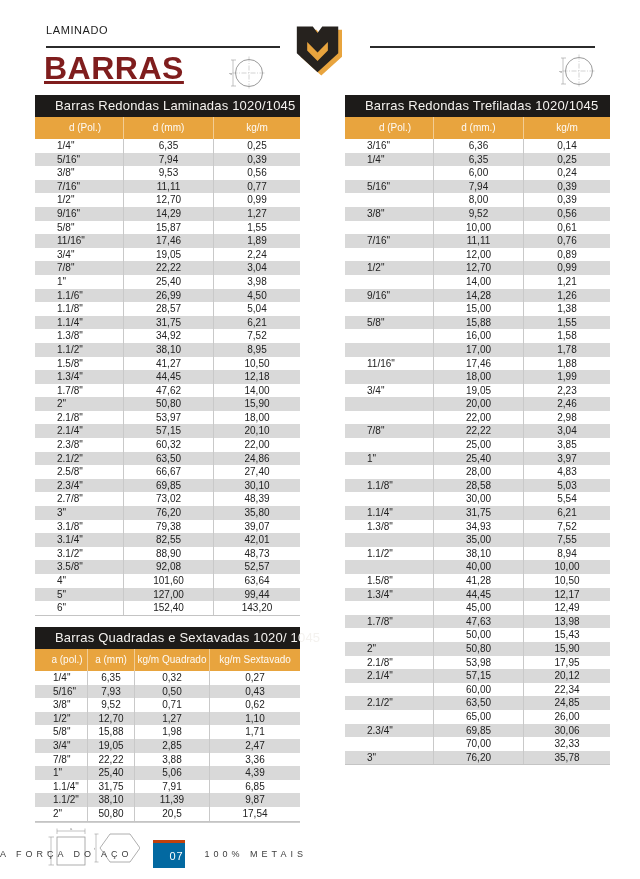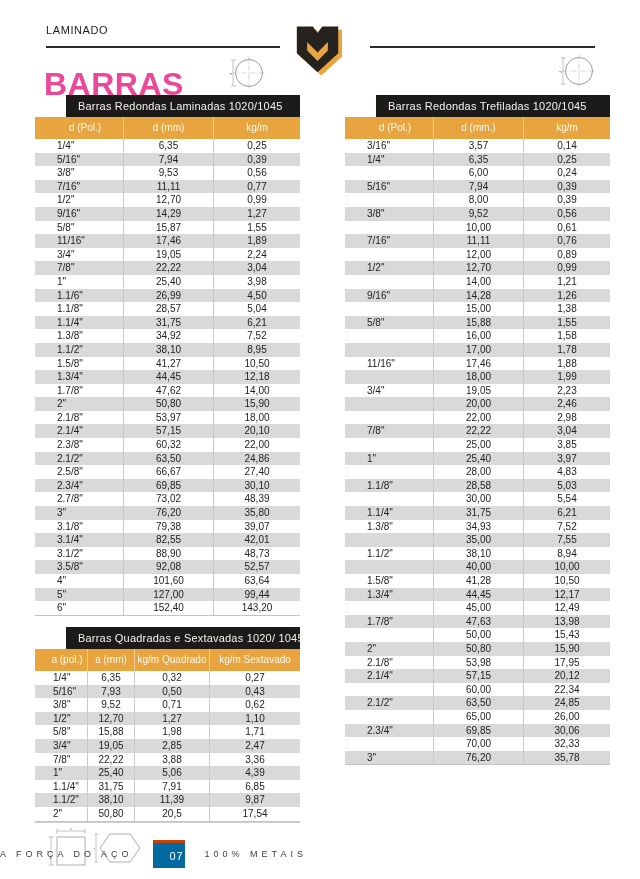--- a/index.html
+++ b/index.html
@@ -4,31 +4,31 @@
 <style>
   * { margin:0; padding:0; box-sizing:border-box; }
   html,body { background:#ffffff; }
   body { font-family:"Liberation Sans", sans-serif; }
   .page { position:relative; width:640px; height:879px; background:#ffffff; overflow:hidden; }
 
   .category { position:absolute; left:46px; top:24px; font-size:11px; letter-spacing:0.6px; color:#1c1c1c; }
   .rule { position:absolute; height:2px; background:#2b2b2b; top:46px; }
   .rule-left { left:46px; width:234px; }
   .rule-right { left:370px; width:225px; }
-  .title { position:absolute; left:44px; top:66px; font-size:32px; font-weight:bold; letter-spacing:0.5px; color:#ec4899; }
+  .title { position:absolute; left:44px; top:50px; font-size:32px; font-weight:bold; letter-spacing:0.5px; color:#7f1d1d;text-decoration:underline; }
   .logo { position:absolute; left:294px; top:24px; }
   .circ-left { position:absolute; left:229px; top:54px; }
   .circ-right { position:absolute; left:559px; top:52px; }
 
   .table { position:absolute; width:265px; }
   .tbl-laminadas { left:35px; top:95px; }
   .tbl-trefiladas { left:345px; top:95px; }
   .tbl-quadradas { left:35px; top:627px; }
 
-  .t-title { height:22px; line-height:22px; background:#1d1b19; color:#f4f2ef; font-size:11px; padding-left:12px; letter-spacing:0.2px; white-space:nowrap;margin-left:31px; }
+  .t-title { height:22px; line-height:22px; background:#1d1b19; color:#f4f2ef; font-size:13px; padding-left:20px; letter-spacing:0.2px; white-space:nowrap; }
   .t-cols { height:22px; background:#e8a43e; display:grid; align-items:center; }
   .t3 .t-cols, .t3 .trow { grid-template-columns:89px 90px 86px; }
   .t4 .t-cols, .t4 .trow { grid-template-columns:53px 47px 75px 90px; }
   .hcell { font-size:10px; color:#fdfaf5; text-align:center; height:22px; line-height:22px; border-right:1px solid rgba(255,255,255,0.45); overflow:hidden; }
   .hcell:last-child { border-right:none; }
   .hcell.first { text-align:center; padding-left:12px; }
   .t-rows { border-bottom:1px solid #c4c4c4; }
   .trow { display:grid; height:13.6px; }
   .trow:nth-child(even) { background:#d9d9d9; }
   .cell { font-size:10px; color:#222222; line-height:13.6px; text-align:center; border-right:1px solid #c9c9c9; overflow:hidden; }
@@ -272,21 +272,21 @@
   <section class="table t3 tbl-trefiladas">
     <div class="t-title">Barras Redondas Trefiladas 1020/1045</div>
     <div class="t-cols">
         <span class="hcell first">d (Pol.)</span>
         <span class="hcell">d (mm.)</span>
         <span class="hcell">kg/m</span>
       </div>
     <div class="t-rows">
         <div class="trow">
           <span class="cell first">3/16"</span>
-          <span class="cell">3,57</span>
+          <span class="cell">6,36</span>
           <span class="cell">0,14</span>
         </div>
         <div class="trow">
           <span class="cell first">1/4"</span>
           <span class="cell">6,35</span>
           <span class="cell">0,25</span>
         </div>
         <div class="trow">
           <span class="cell first"></span>
           <span class="cell">6,00</span>

